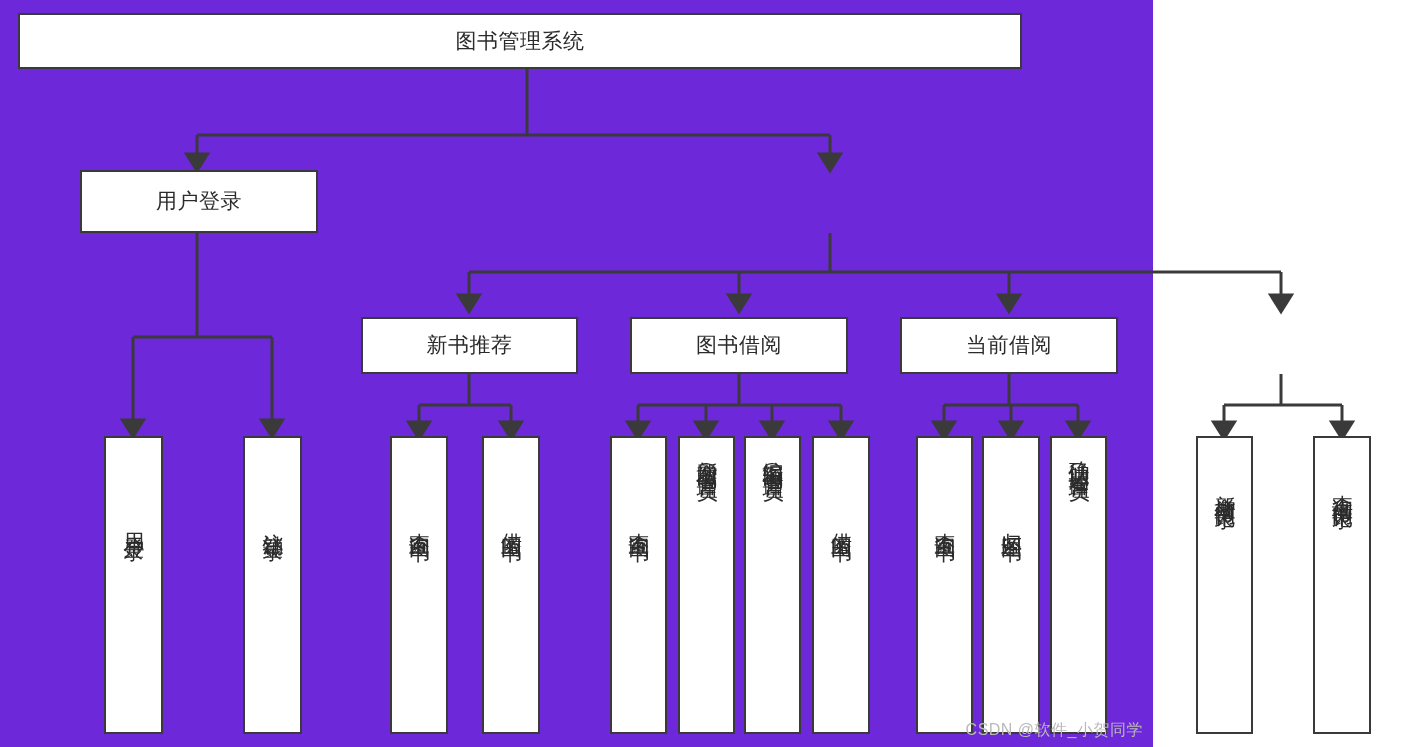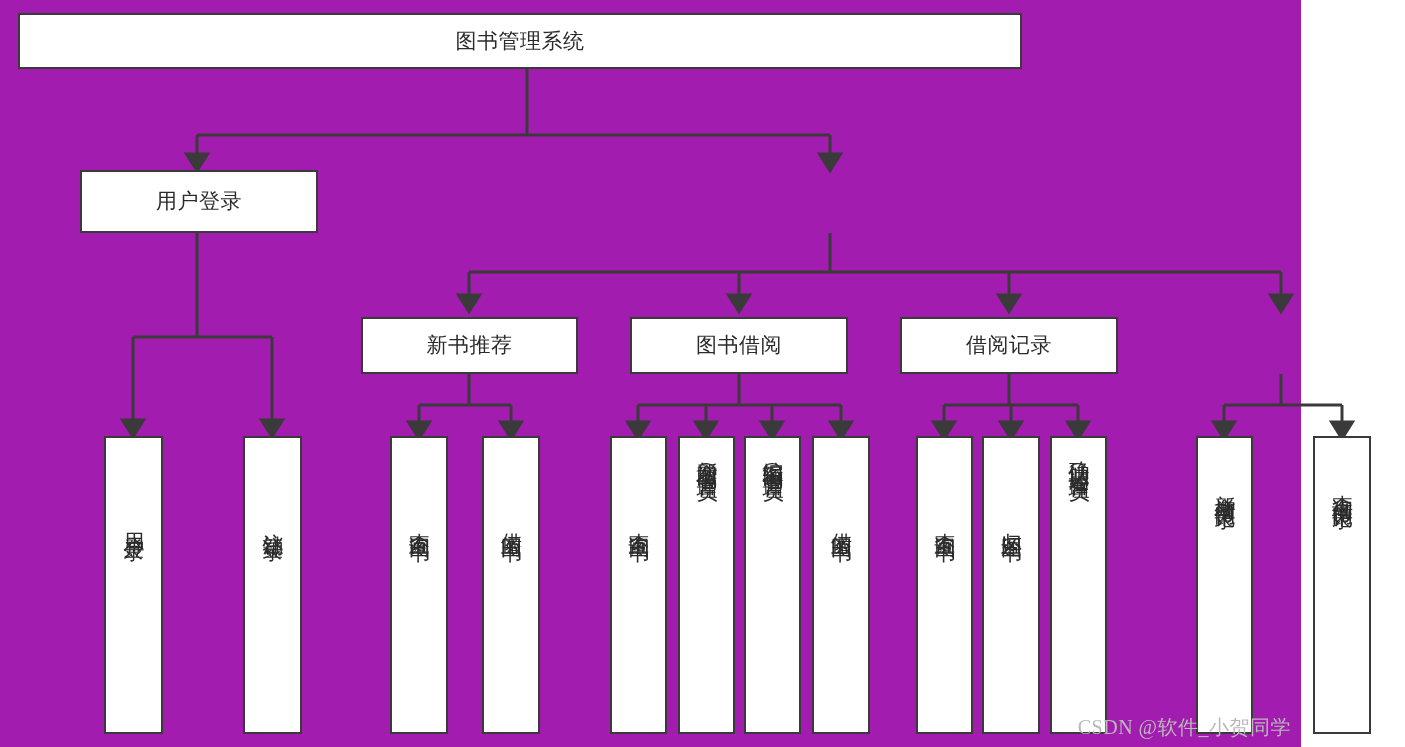--- a/index.html
+++ b/index.html
@@ -9,24 +9,23 @@
   }
   body {
     width: 1405px;
     height: 747px;
     font-family: "Liberation Sans", "DejaVu Sans", sans-serif;
     overflow: hidden;
     position: relative;
   }
   #diagram-root {
     position: relative;
-    width: 1301px;
+    width: 1153px;
     height: 747px;
-    background: #a21caf;
-    font-family: Liberation Serif, serif;
+    background: #6d28d9;
   }
   svg.wires {
     position: absolute;
     left: 0;
     top: 0;
     width: 1405px;
     height: 747px;
     pointer-events: none;
   }
   .node {
@@ -57,21 +56,21 @@
     letter-spacing: 3px;
     font-size: 21px;
     white-space: nowrap;
     display: block;
   }
   .watermark {
     position: absolute;
     right: 10px;
     bottom: 6px;
     color: #b9b9b9;
-    font-size: 20px;
+    font-size: 16px;
     letter-spacing: 0.5px;
     z-index: 5;
     white-space: nowrap;
   }
 </style>
 </head>
 <body>
 
 <div id="diagram-root">
 
@@ -133,21 +132,21 @@
     <span class="label">用户登录</span>
   </div>
 
   <div class="node" style="left:361px; top:317px; width:217px; height:57px;">
     <span class="label">新书推荐</span>
   </div>
   <div class="node" style="left:630px; top:317px; width:218px; height:57px;">
     <span class="label">图书借阅</span>
   </div>
   <div class="node" style="left:900px; top:317px; width:218px; height:57px;">
-    <span class="label">借阅记录</span>
+    <span class="label">当前借阅</span>
   </div>
 
   <div class="node leaf" style="left:104px; top:436px; width:59px; height:298px; padding-top:78px;">
     <span class="label">用户登录</span>
   </div>
   <div class="node leaf" style="left:243px; top:436px; width:59px; height:298px; padding-top:78px;">
     <span class="label">注销登录</span>
   </div>
 
   <div class="node leaf" style="left:390px; top:436px; width:58px; height:298px; padding-top:78px;">

